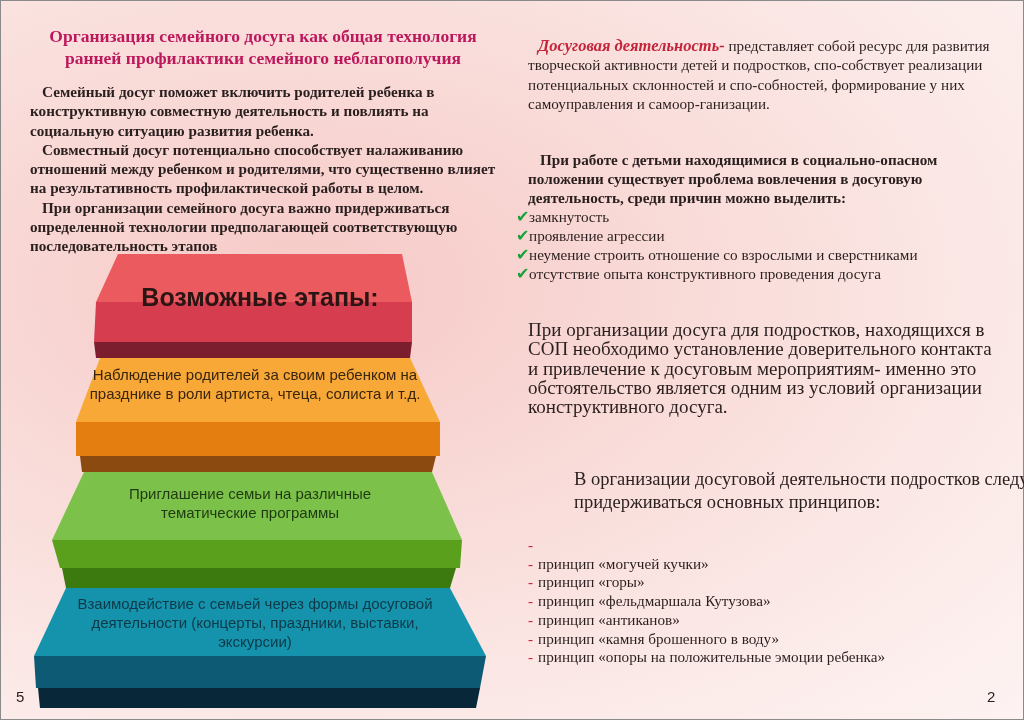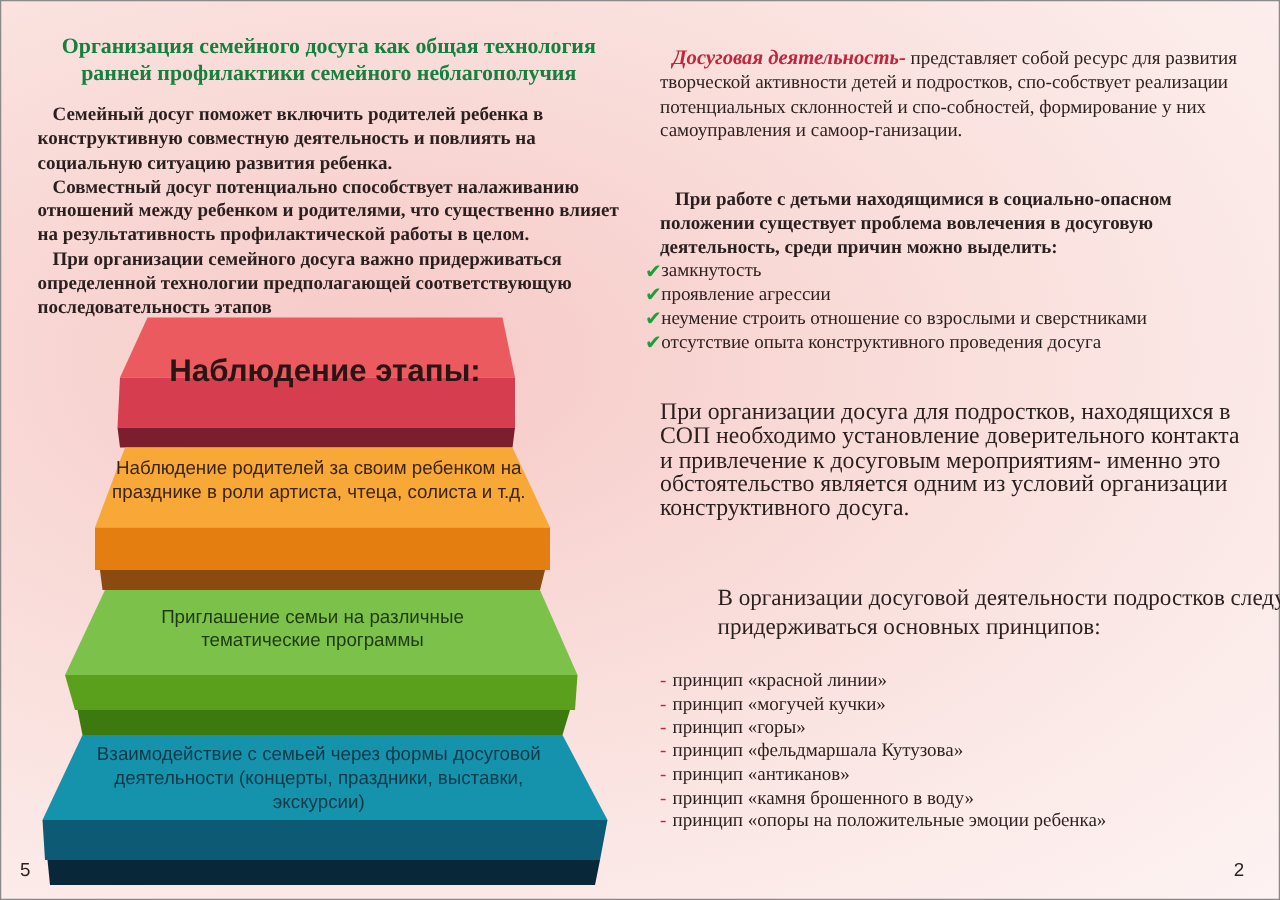--- a/index.html
+++ b/index.html
@@ -5,21 +5,21 @@
   html, body { margin:0; padding:0; }
   body {
     width:1024px; height:720px; overflow:hidden; position:relative;
     background: radial-gradient(ellipse at 30% 40%, #f6c9c6 0%, #f9dcd9 40%, #fbe9e7 70%, #fdf3f2 100%);
     font-family: "Liberation Serif", serif;
     color:#2a1f1f;
   }
   .frame { position:absolute; left:0; top:0; width:1022px; height:718px; border:1px solid #8a8a8a; }
   .title {
     position:absolute; left:18px; top:25px; width:490px; text-align:center;
-    color:#15803d; font-weight:bold; font-size:17.5px; line-height:22px;
+    color:#be185d; font-weight:bold; font-size:17.5px; line-height:22px;
   }
   .left-text {
     position:absolute; left:30px; top:82px; width:470px;
     font-size:15.2px; line-height:19.3px;
   }
   .left-text p { margin:0; text-indent:12px;font-weight:bold; }
   .step-label {
     position:absolute; font-family:"Liberation Sans", sans-serif; text-align:center; color:#3a2a1a;
   }
   .s0 { left:95px; top:283px; width:330px; font-size:25px; font-weight:bold; color:#2a1414; }
@@ -73,21 +73,21 @@
 
   <polygon points="84,472 432,472 462,540 52,540" fill="#7cc24a"></polygon>
   <polygon points="52,540 462,540 460,568 60,568" fill="#5aa01c"></polygon>
   <polygon points="62,568 456,568 450,588 66,588" fill="#3c7a10"></polygon>
 
   <polygon points="66,588 450,588 486,656 34,656" fill="#1592ac"></polygon>
   <polygon points="34,656 486,656 480,688 36,688" fill="#0d5a74"></polygon>
   <polygon points="38,688 480,688 476,708 40,708" fill="#08283a"></polygon>
 </svg>
 
-<div class="step-label s0">Наблюдение этапы:</div>
+<div class="step-label s0">Возможные этапы:</div>
 <div class="step-label s1">Наблюдение родителей за своим ребенком на празднике в роли артиста, чтеца, солиста и т.д.</div>
 <div class="step-label s2">Приглашение семьи на различные тематические программы</div>
 <div class="step-label s3">Взаимодействие с семьей через формы досуговой деятельности (концерты, праздники, выставки, экскурсии)</div>
 
 <div class="page-left">5</div>
 
 <div class="r1">
   <p><span class="lead">Досуговая деятельность-</span><span> представляет собой ресурс для развития творческой активности детей и подростков, спо-собствует реализации потенциальных склонностей и спо-собностей, формирование у них самоуправления и самоор-ганизации.</span></p>
 </div>
 
@@ -117,21 +117,20 @@
   <p>При организации досуга для подростков, находящихся в СОП необходимо установление доверительного контакта и привлечение к досуговым мероприятиям- именно это обстоятельство является одним из условий организации конструктивного досуга.</p>
 </div>
 
 <div class="r4">
   <p>В организации досуговой деятельности подростков следу-ет придерживаться основных принципов:</p>
 </div>
 
 <ul class="principles">
   <li>
       <span class="dash">-</span>
-      <span>принцип «красной линии»</span>
     </li>
   <li>
       <span class="dash">-</span>
       <span>принцип «могучей кучки»</span>
     </li>
   <li>
       <span class="dash">-</span>
       <span>принцип «горы»</span>
     </li>
   <li>

